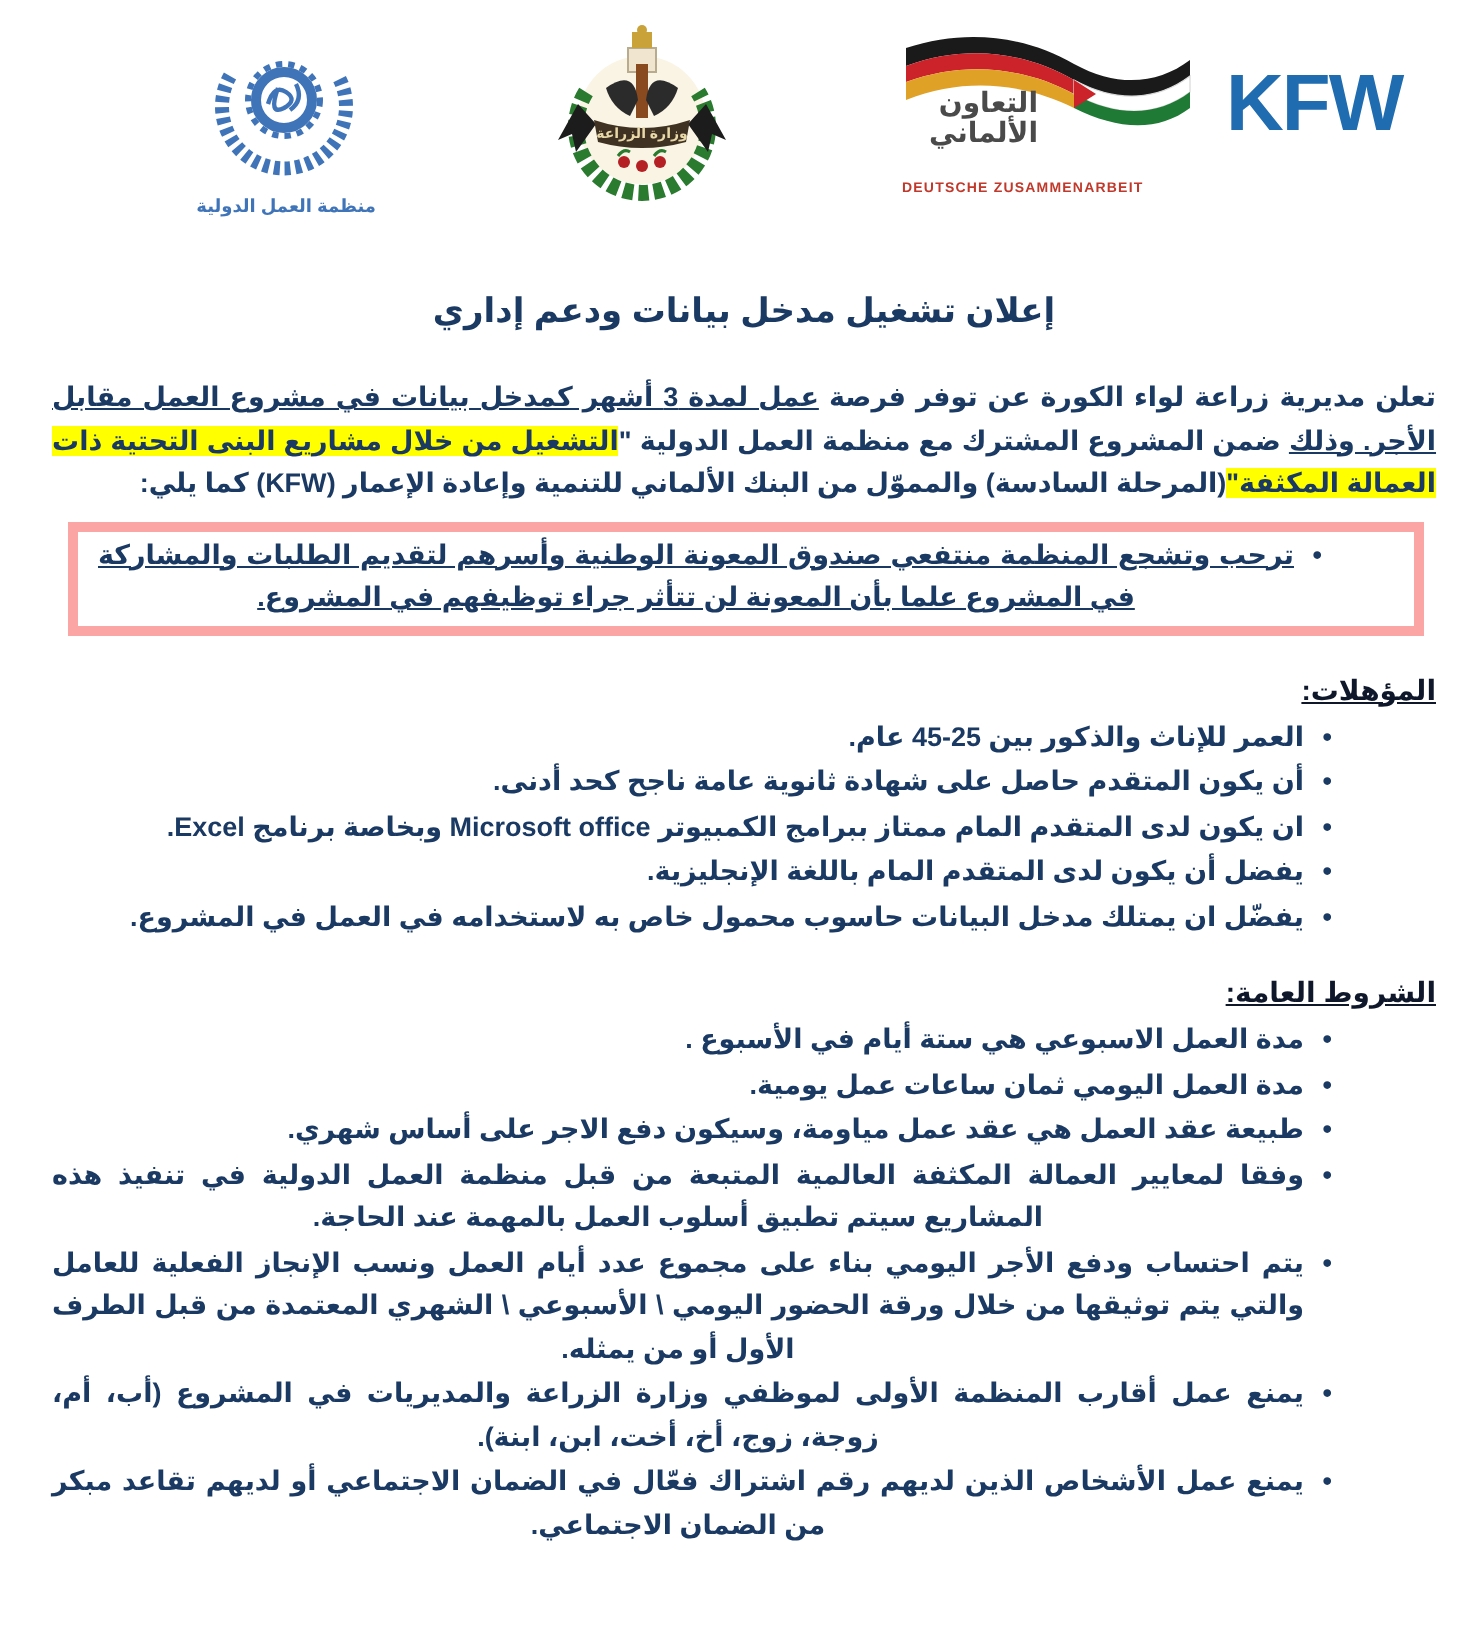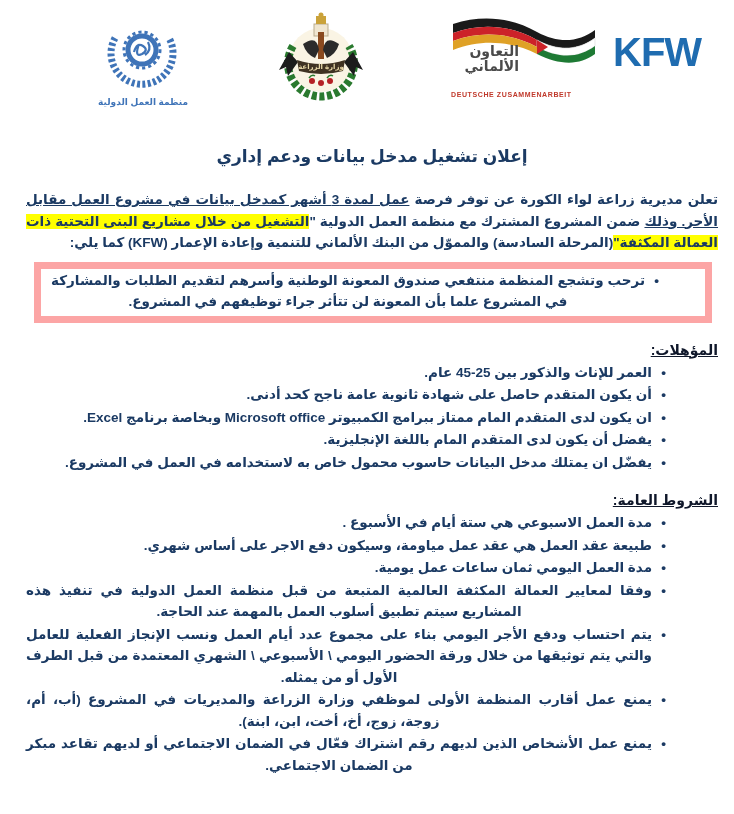--- a/index.html
+++ b/index.html
@@ -78,21 +78,22 @@
     content:"•";
     position:absolute;
     right:4px;top:0;
     color:#1b3a63;
   }
   ul.bullets li.cl{text-align-last:center;}
   ul.bullets li.boxed{
     margin-right:-42px;
     margin-left:8px;
     padding:1px 60px 3px 10px;
-    border:7px solid #fca5a5;
+    border:5px solid #fca5a5;
+    text-decoration:underline;
   }
   ul.bullets li.boxed::before{right:46px;top:1px;}
   
   .sec-heading{
     margin:19px 0 4px;
     font-size:14px;
     font-weight:700;
     text-decoration:underline;
     color:#0f172a;
   }
@@ -174,22 +175,22 @@
         <li>ان يكون لدى المتقدم المام ممتاز ببرامج الكمبيوتر Microsoft office وبخاصة برنامج Excel.</li>
         <li>يفضل أن يكون لدى المتقدم المام باللغة الإنجليزية.</li>
         <li>يفضّل ان يمتلك مدخل البيانات حاسوب محمول خاص به لاستخدامه في العمل في المشروع.</li>
       </ul>
   </section>
 
   <section class="section-conds">
     <h2 class="sec-heading">الشروط العامة:</h2>
     <ul class="bullets">
         <li>مدة العمل الاسبوعي هي ستة أيام في الأسبوع .</li>
+        <li>مدة العمل اليومي ثمان ساعات عمل يومية.</li>
         <li>طبيعة عقد العمل هي عقد عمل مياومة، وسيكون دفع الاجر على أساس شهري.</li>
-        <li>مدة العمل اليومي ثمان ساعات عمل يومية.</li>
         <li class="cl">وفقا لمعايير العمالة المكثفة العالمية المتبعة من قبل منظمة العمل الدولية في تنفيذ هذه المشاريع سيتم تطبيق أسلوب العمل بالمهمة عند الحاجة.</li>
         <li class="cl">يتم احتساب ودفع الأجر اليومي بناء على مجموع عدد أيام العمل ونسب الإنجاز الفعلية للعامل والتي يتم توثيقها من خلال ورقة الحضور اليومي \ الأسبوعي \ الشهري المعتمدة من قبل الطرف الأول أو من يمثله.</li>
         <li class="cl">يمنع عمل أقارب المنظمة الأولى لموظفي وزارة الزراعة والمديريات في المشروع (أب، أم، زوجة، زوج، أخ، أخت، ابن، ابنة).</li>
         <li class="cl">يمنع عمل الأشخاص الذين لديهم رقم اشتراك فعّال في الضمان الاجتماعي أو لديهم تقاعد مبكر من الضمان الاجتماعي.</li>
       </ul>
   </section>
 
 </div>
 
 </body></html>

